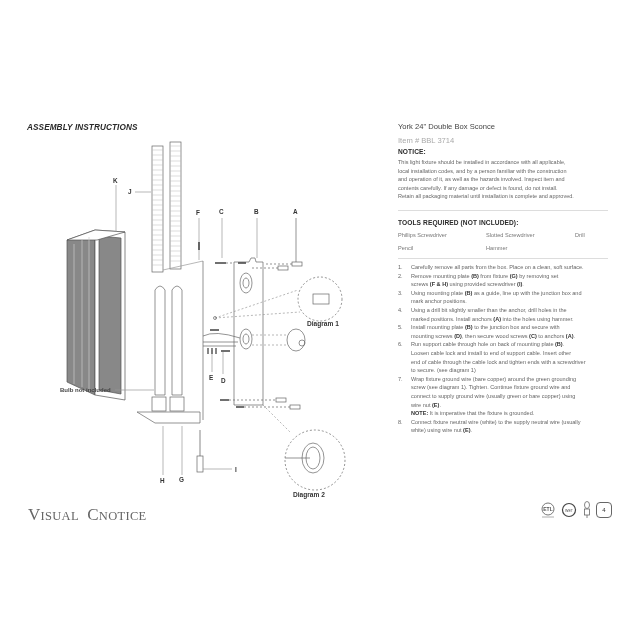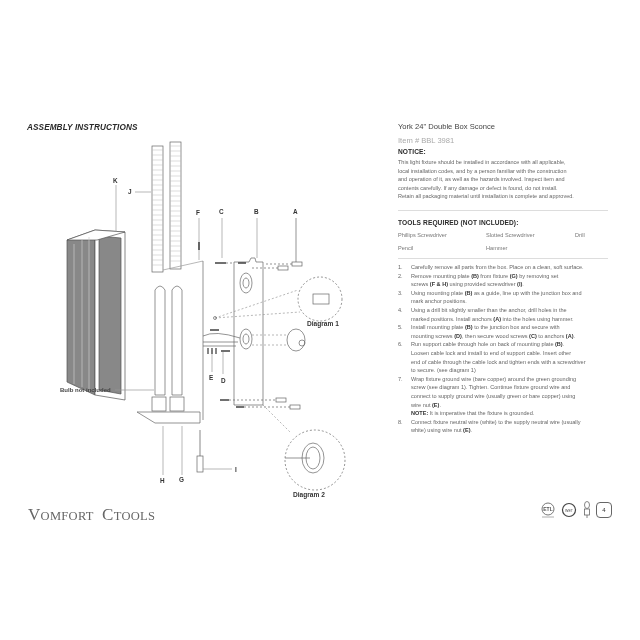--- a/index.html
+++ b/index.html
@@ -177,21 +177,21 @@
 <div class="lbl" style="left:209px;top:374px;">E</div>
 <div class="lbl" style="left:221px;top:377px;">D</div>
 <div class="lbl" style="left:160px;top:477px;">H</div>
 <div class="lbl" style="left:179px;top:476px;">G</div>
 <div class="lbl" style="left:235px;top:466px;">I</div>
 <div class="abs" style="left:60px;top:387px;font-size:6px;font-weight:bold;color:#444;">Bulb not included</div>
 <div class="diag-lbl" style="left:307px;top:320px;">Diagram 1</div>
 <div class="diag-lbl" style="left:293px;top:491px;">Diagram 2</div>
 
 <div class="abs product-title" style="left:398px;top:122px;">York 24" Double Box Sconce</div>
-<div class="abs item-no" style="left:398px;top:136px;">Item # BBL 3981</div>
+<div class="abs item-no" style="left:398px;top:136px;">Item # BBL 3714</div>
 <div class="abs section-title" style="left:398px;top:148px;font-size:6.6px;">NOTICE:</div>
 <div class="abs body-text" style="left:398px;top:158px;width:230px;">
   <div>This light fixture should be installed in accordance with all applicable,</div>
   <div>local installation codes, and by a person familiar with the construction</div>
   <div>and operation of it, as well as the hazards involved. Inspect item and</div>
   <div>contents carefully. If any damage or defect is found, do not install.</div>
   <div>Retain all packaging material until installation is complete and approved.</div>
 </div>
 <div class="rule" style="left:398px;top:210px;width:210px;"></div>
 
@@ -208,22 +208,22 @@
     <li><span class="num">2.</span><span>Remove mounting plate <b>(B)</b> from fixture <b>(G)</b> by removing set<br>screws <b>(F &amp; H)</b> using provided screwdriver <b>(I)</b>.</span></li>
     <li><span class="num">3.</span><span>Using mounting plate <b>(B)</b> as a guide, line up with the junction box and<br>mark anchor positions.</span></li>
     <li><span class="num">4.</span><span>Using a drill bit slightly smaller than the anchor, drill holes in the<br>marked positions. Install anchors <b>(A)</b> into the holes using hammer.</span></li>
     <li><span class="num">5.</span><span>Install mounting plate <b>(B)</b> to the junction box and secure with<br>mounting screws <b>(D)</b>, then secure wood screws <b>(C)</b> to anchors <b>(A)</b>.</span></li>
     <li><span class="num">6.</span><span>Run support cable through hole on back of mounting plate <b>(B)</b>.<br>Loosen cable lock and install to end of support cable. Insert other<br>end of cable through the cable lock and tighten ends with a screwdriver<br>to secure. (see diagram 1)</span></li>
     <li><span class="num">7.</span><span>Wrap fixture ground wire (bare copper) around the green grounding<br>screw (see diagram 1). Tighten. Continue fixture ground wire and<br>connect to supply ground wire (usually green or bare copper) using<br>wire nut <b>(E)</b>.<br><b>NOTE:</b> It is imperative that the fixture is grounded.</span></li>
     <li><span class="num">8.</span><span>Connect fixture neutral wire (white) to the supply neutral wire (usually<br>white) using wire nut <b>(E)</b>.</span></li>
   </ol>
 
 <div class="brand" style="left:28px;top:505px;">
-  <span style="font-size:17px;">V</span><span style="font-size:12.5px;">OMFORT</span>
-  <span style="font-size:17px;margin-left:4px;">C</span><span style="font-size:12.5px;">TOOLS</span>
+  <span style="font-size:17px;">V</span><span style="font-size:12.5px;">ISUAL</span>
+  <span style="font-size:17px;margin-left:4px;">C</span><span style="font-size:12.5px;">NOTICE</span>
 </div>
 
 <svg class="cert" style="left:540px;top:502px;" width="16" height="18">
   <circle cx="8" cy="7" r="6" fill="none" stroke="#777" stroke-width="1"></circle>
   <text x="8" y="9" font-size="5" text-anchor="middle" fill="#555" font-family="Liberation Sans, sans-serif" font-weight="bold">ETL</text>
   <line x1="2" y1="15" x2="14" y2="15" stroke="#999" stroke-width="0.8"></line>
 </svg>
 <svg class="cert" style="left:561px;top:502px;" width="16" height="16">
   <circle cx="8" cy="8" r="6.5" fill="none" stroke="#444" stroke-width="1.2"></circle>
   <text x="8" y="9.6" font-size="3.6" text-anchor="middle" fill="#444" font-family="Liberation Sans, sans-serif">WET</text>

